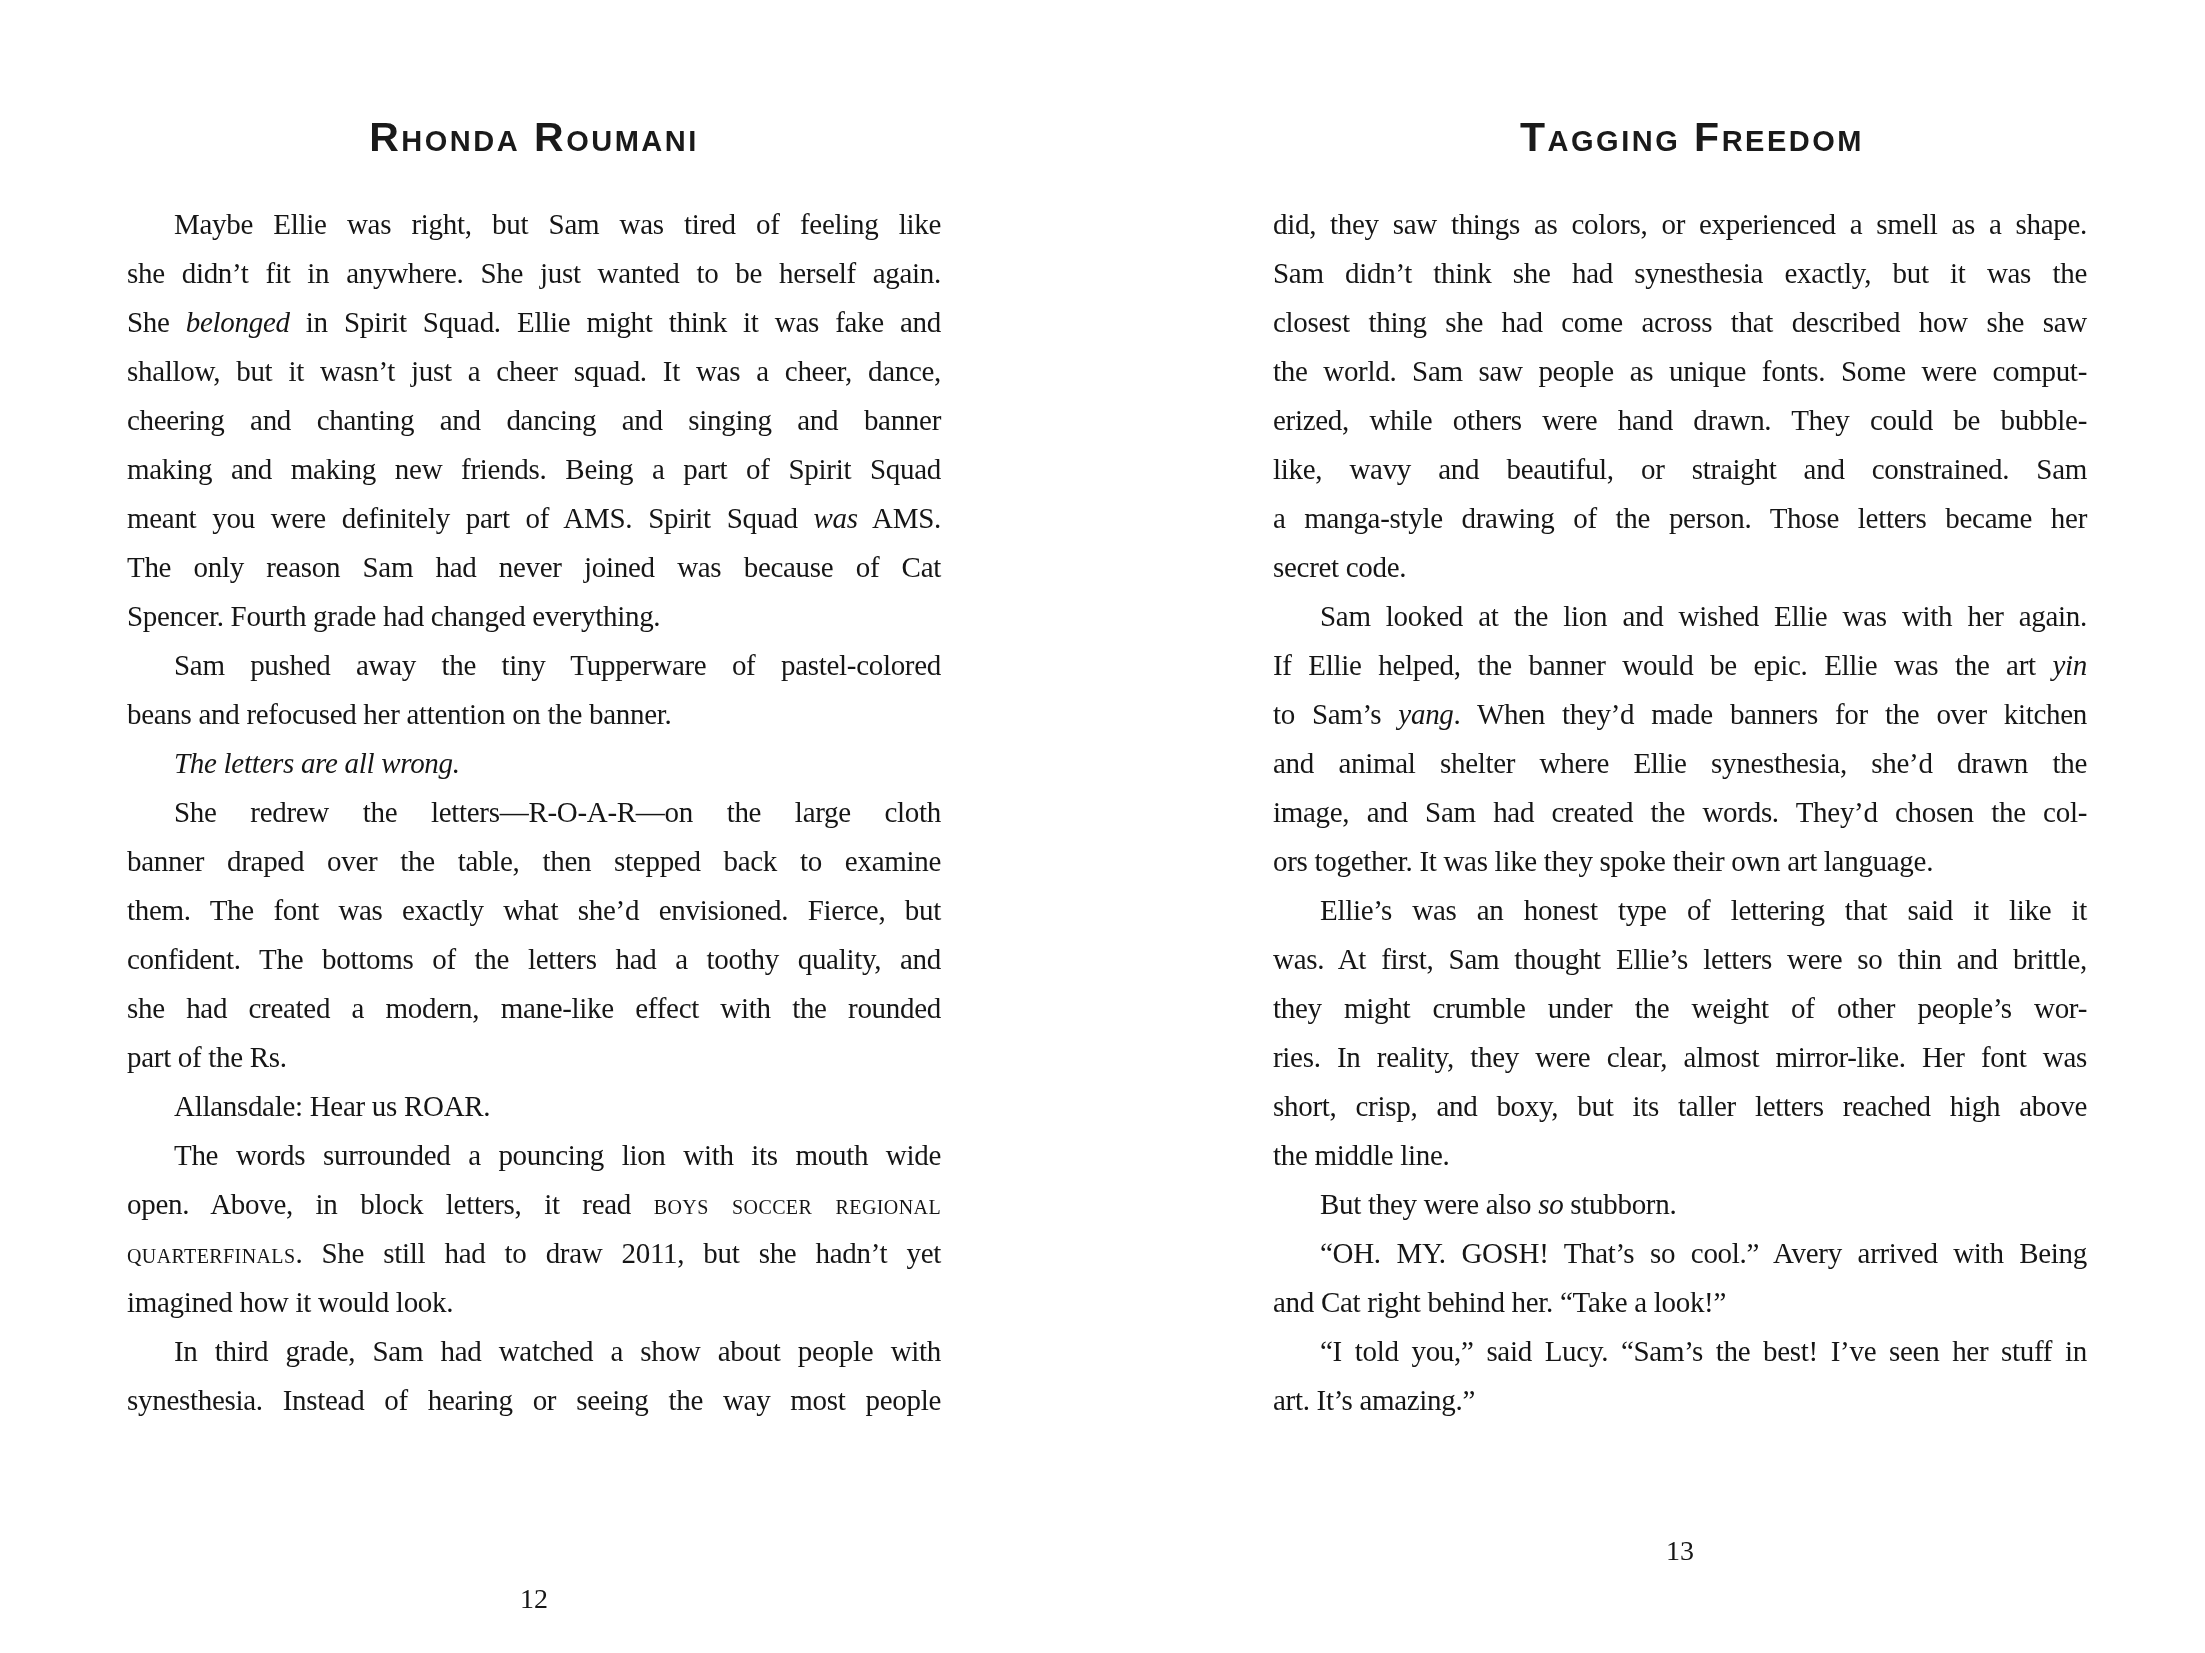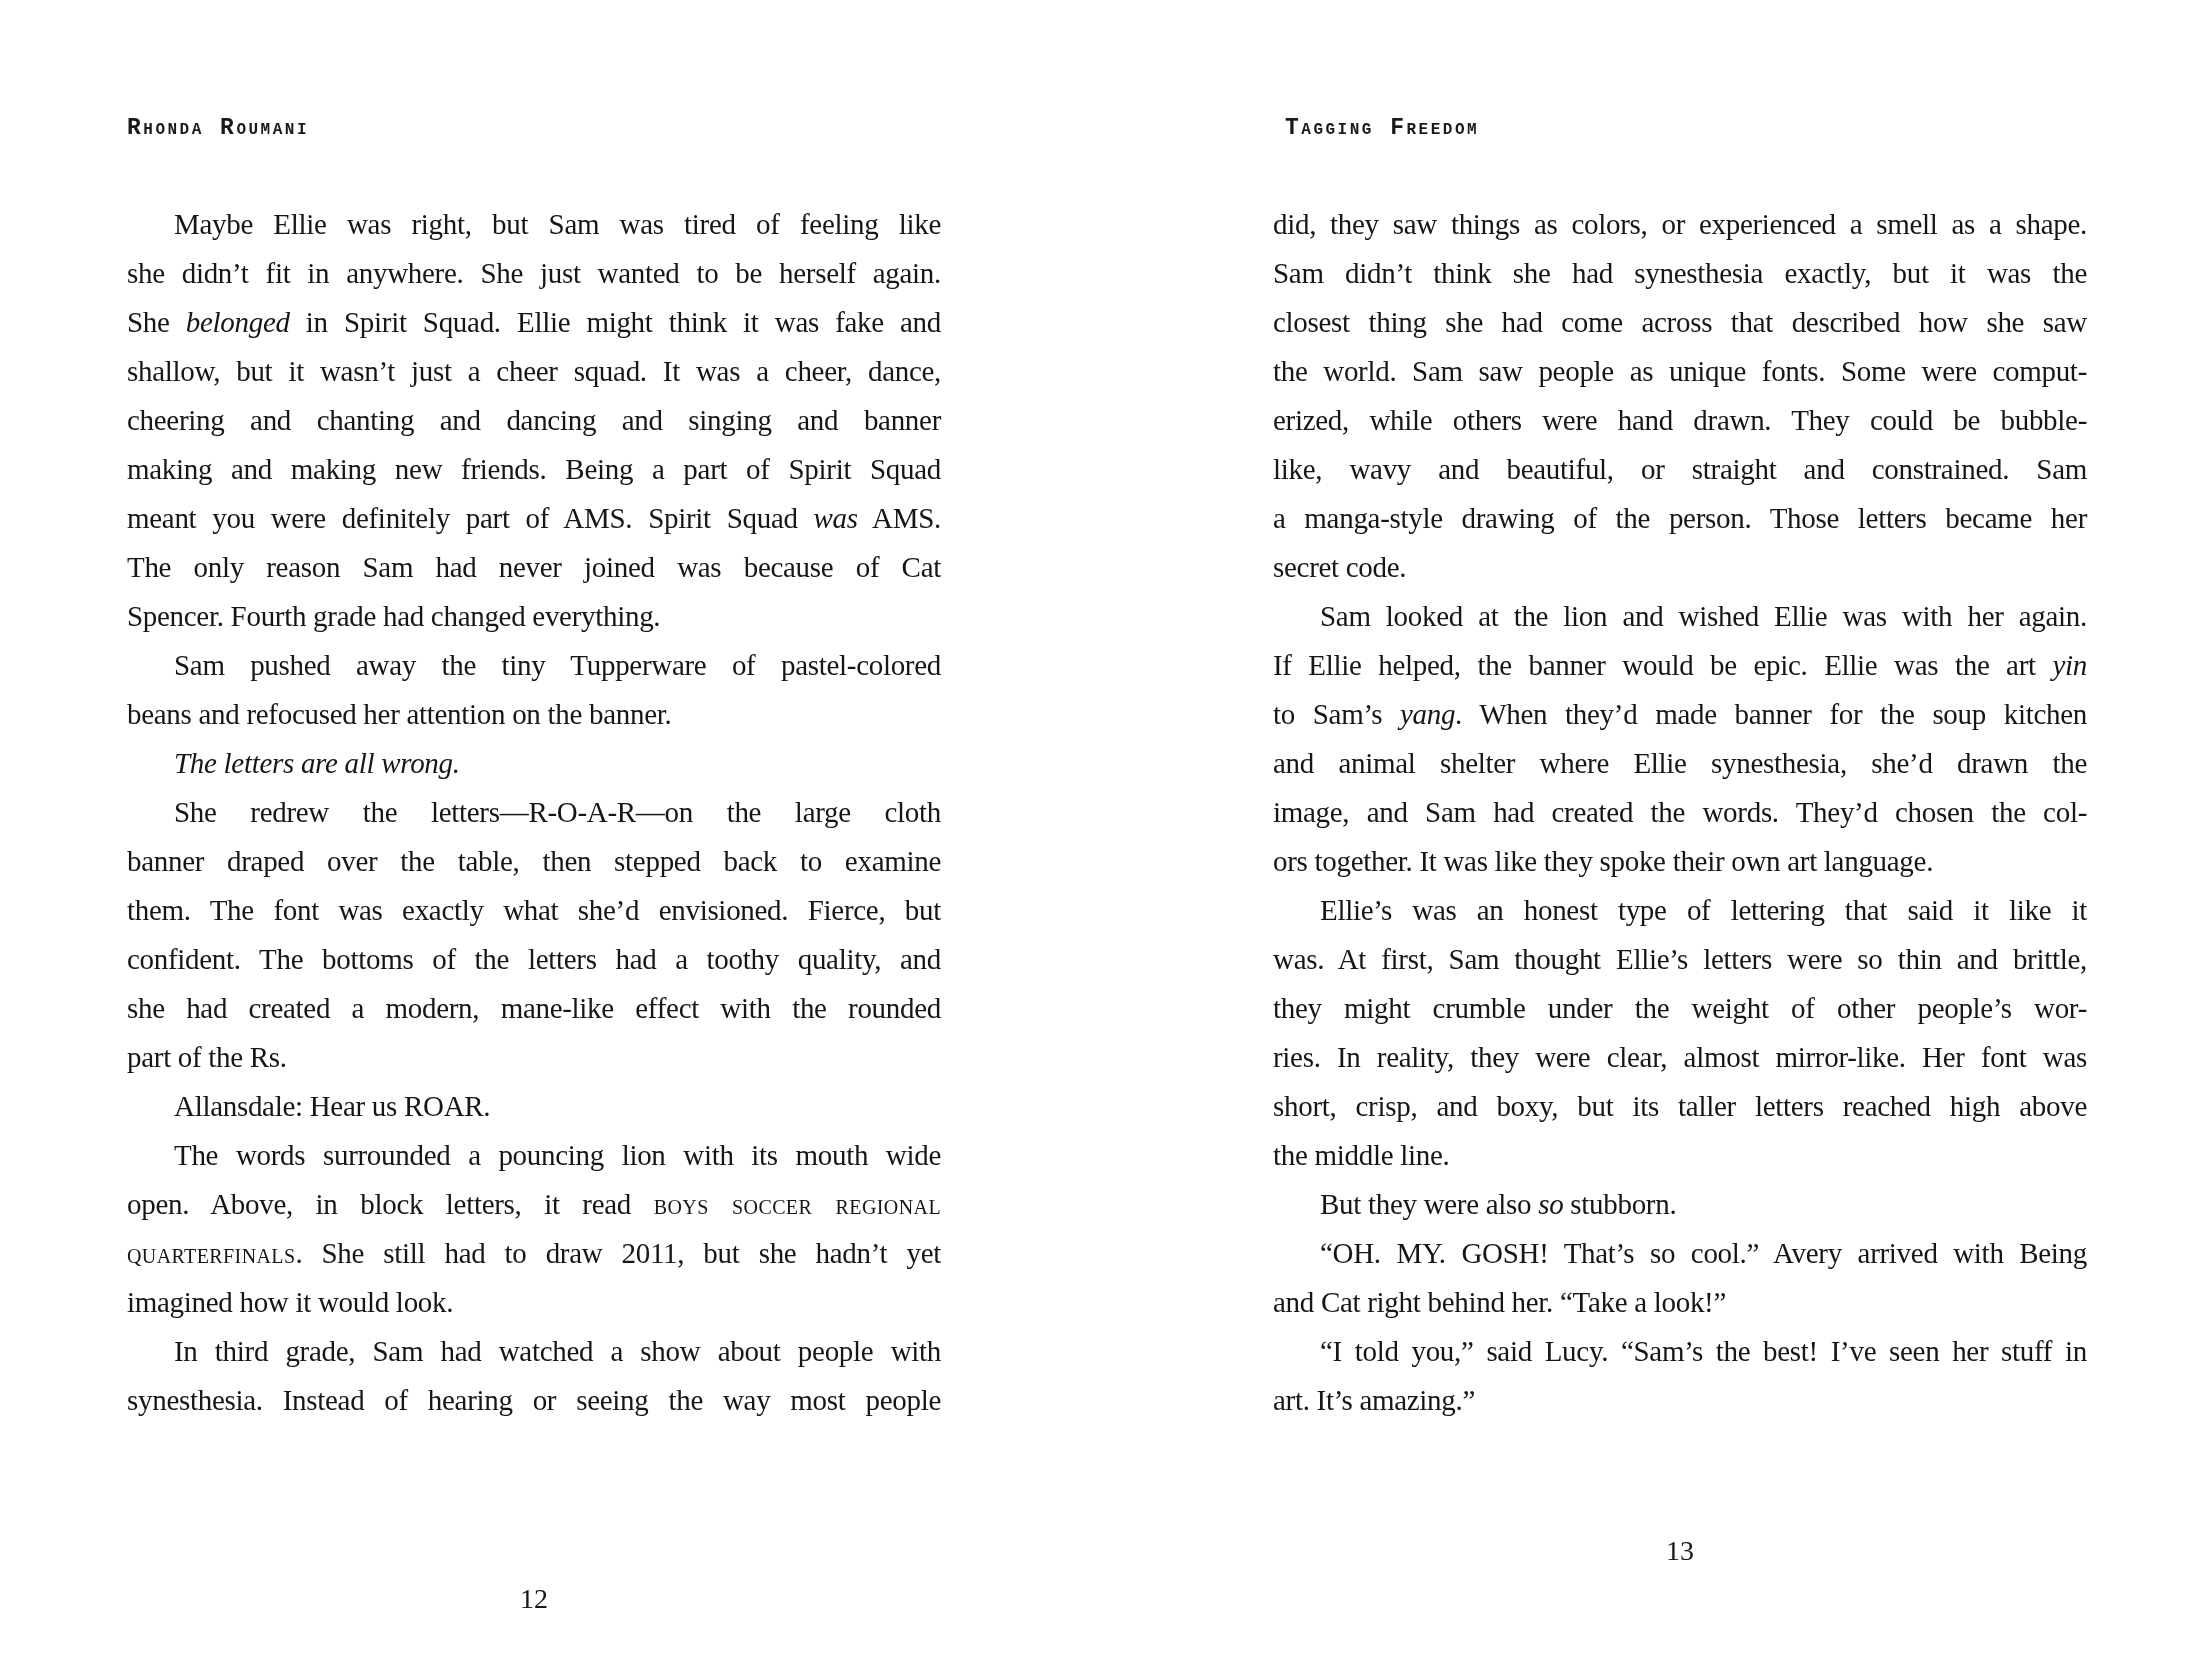--- a/index.html
+++ b/index.html
@@ -19,25 +19,25 @@
     height: 1654px;
     background: #ffffff;
   }
   .page.left  { left: 0; }
   .page.right { left: 1103px; }
 
   .page-header {
     position: absolute;
     top: 117px;
     width: 814px;
-    text-align: left;
-    font-family: Liberation Mono, monospace;
+    text-align: center;
+    font-family: Liberation Sans, sans-serif;
     font-weight: bold;
     font-variant: small-caps;
-    font-size: 23px;
+    font-size: 41px;
     line-height: 1;
     letter-spacing: 2.5px;
     color: #1a1a1a;
   }
   .page.left  .page-header { left: 127px; }
   .page.right .page-header { left: 182px; }
 
   .body-text {
     position: absolute;
     top: 200px;
@@ -117,21 +117,21 @@
       <div class="line"><span>did, they saw things as colors, or experienced a smell as a shape.</span></div>
       <div class="line"><span>Sam didn’t think she had synesthesia exactly, but it was the</span></div>
       <div class="line"><span>closest thing she had come across that described how she saw</span></div>
       <div class="line"><span>the world. Sam saw people as unique fonts. Some were comput-</span></div>
       <div class="line"><span>erized, while others were hand drawn. They could be bubble-</span></div>
       <div class="line"><span>like, wavy and beautiful, or straight and constrained. Sam</span></div>
       <div class="line"><span>a manga-style drawing of the person. Those letters became her</span></div>
       <div class="line end"><span>secret code.</span></div>
       <div class="line indent"><span>Sam looked at the lion and wished Ellie was with her again.</span></div>
       <div class="line"><span>If Ellie helped, the banner would be epic. Ellie was the art </span><span class="italic">yin</span></div>
-      <div class="line"><span>to Sam’s </span><span class="italic">yang</span><span>. When they’d made banner for the soup kitchen</span></div>
+      <div class="line"><span>to Sam’s </span><span class="italic">yang</span><span>. When they’d made banners for the over kitchen</span></div>
       <div class="line"><span>and animal shelter where Ellie synesthesia, she’d drawn the</span></div>
       <div class="line"><span>image, and Sam had created the words. They’d chosen the col-</span></div>
       <div class="line end"><span>ors together. It was like they spoke their own art language.</span></div>
       <div class="line indent"><span>Ellie’s was an honest type of lettering that said it like it</span></div>
       <div class="line"><span>was. At first, Sam thought Ellie’s letters were so thin and brittle,</span></div>
       <div class="line"><span>they might crumble under the weight of other people’s wor-</span></div>
       <div class="line"><span>ries. In reality, they were clear, almost mirror-like. Her font was</span></div>
       <div class="line"><span>short, crisp, and boxy, but its taller letters reached high above</span></div>
       <div class="line end"><span>the middle line.</span></div>
       <div class="line indent end"><span>But they were also </span><span class="italic">so</span><span> stubborn.</span></div>

